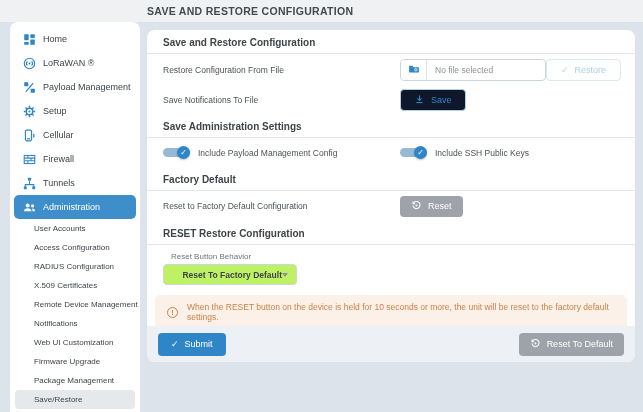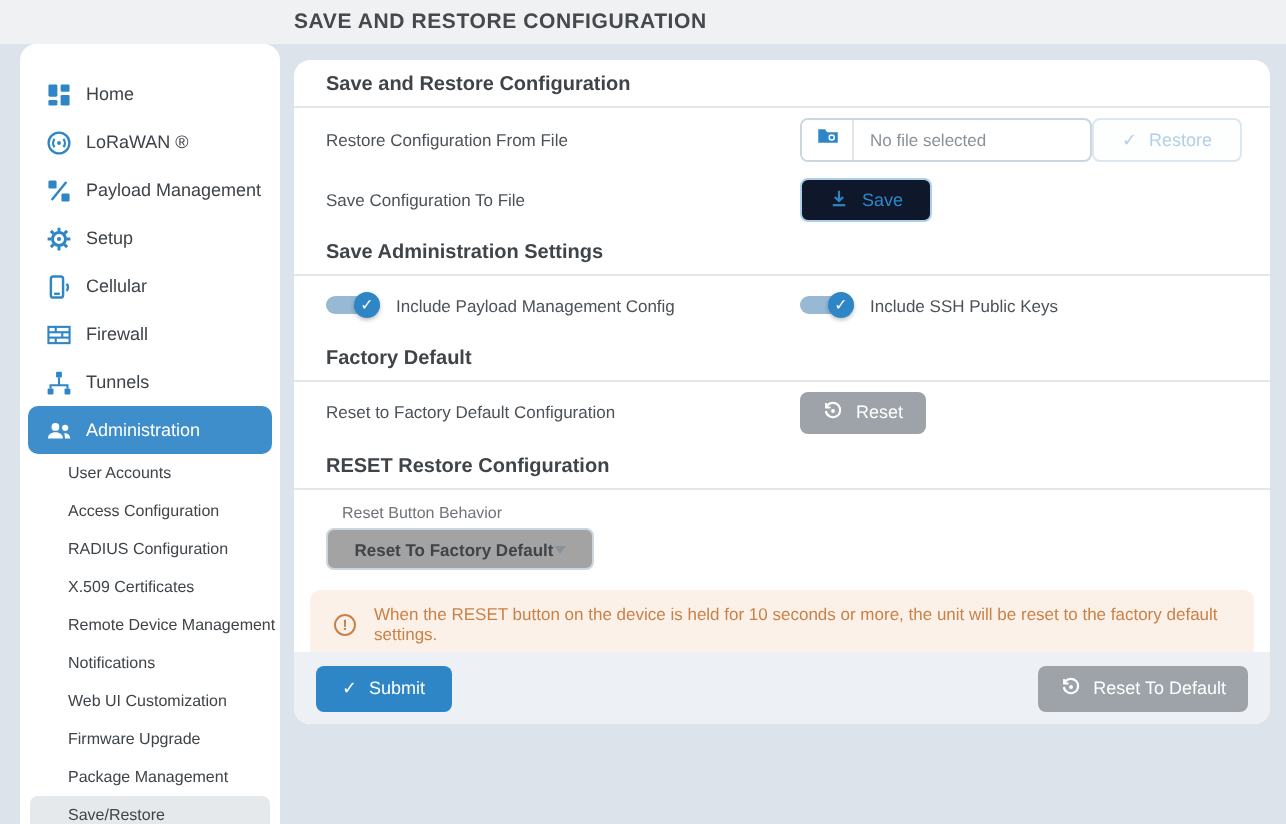--- a/index.html
+++ b/index.html
@@ -12,21 +12,21 @@
   }
   
   .topbar { position:absolute; left:0; top:0; right:0; height:22px; background:#eff1f3; }
   .topbar .title {
     position:absolute; left:147px; top:0; line-height:22px;
     font-size:10.5px; font-weight:bold; color:#45494d; letter-spacing:.3px;
   }
   
   .sidebar {
     position:absolute; left:10px; top:22px; width:130px; height:390px;
-    background:#fff; border-radius:8px 8px 0 0; padding-top:13px; overflow:hidden;
+    background:#fff; border-radius:8px 8px 0 0; padding-top:5px; overflow:hidden;
   }
   .nav-item {
     display:flex; align-items:center; gap:7px; height:24px;
     margin:0 4px; padding-left:9px; border-radius:5px;
     color:#3d4348; cursor:pointer;
   }
   .nav-item .nicon { width:13px; height:13px; color:#2f86c6; display:inline-flex; flex:0 0 13px; }
   .nav-item .nicon svg { width:13px; height:13px; }
   .nav-item .nlabel { font-size:9px; white-space:nowrap; }
   .nav-item.active { background:#3e8ecb; color:#fff; }
@@ -86,22 +86,22 @@
   .toggle .knob {
     position:absolute; right:0; top:0; width:13px; height:13px; border-radius:50%;
     background:#2f86c6; color:#fff; display:flex; align-items:center; justify-content:center;
     font-size:8px; box-shadow:0 1px 2px rgba(0,0,0,.25);
   }
   .tlabel { font-size:8.5px; color:#4c5257; }
   
   .behavior-label { padding:7px 24px 0; font-size:8px; color:#6e747a; }
   .select-row { padding:3px 16px 6px; }
   .select {
-    width:134px; height:21px; border:1px solid #ccd6dd; border-radius:4px; background:#a3a3a3;
-    display:flex; align-items:center; justify-content:center; padding:0 8px; cursor:pointer;
+    width:134px; height:21px; border:1px solid #ccd6dd; border-radius:4px; background:#bef264;
+    display:flex; align-items:center; justify-content:flex-end; padding:0 8px; cursor:pointer;
   }
   .select .sval { font-size:8.5px; font-weight:bold; color:#3f4449; }
   .caret {
     width:0; height:0; border-left:3.5px solid transparent; border-right:3.5px solid transparent;
     border-top:4px solid #8a9299;
   }
   
   .warning {
     margin:4px 8px 0; padding:7px 12px; background:#fcf1e8; border-radius:5px;
     color:#cb8146; font-size:8.5px; display:flex; align-items:center; gap:9px;
@@ -261,21 +261,21 @@
         <span class="file-text">No file selected</span>
       </span>
       <button class="btn btn-restore">
         <span class="chk">✓</span>
         <span>Restore</span>
       </button>
     </span>
   </div>
 
   <div class="frow r2">
-    <span class="flabel">Save Configuration To File</span>
+    <span class="flabel">Save Notifications To File</span>
     <span class="controls">
       <button class="btn btn-save">
         <span><svg viewBox="0 0 16 16" fill="none" stroke="currentColor" stroke-width="1.6">
               <path d="M8 2v7"></path>
               <path d="M5 6.5 8 9.5l3-3"></path>
               <path d="M3.5 12.5h9"></path>
             </svg></span>
         <span>Save</span>
       </button>
     </span>

